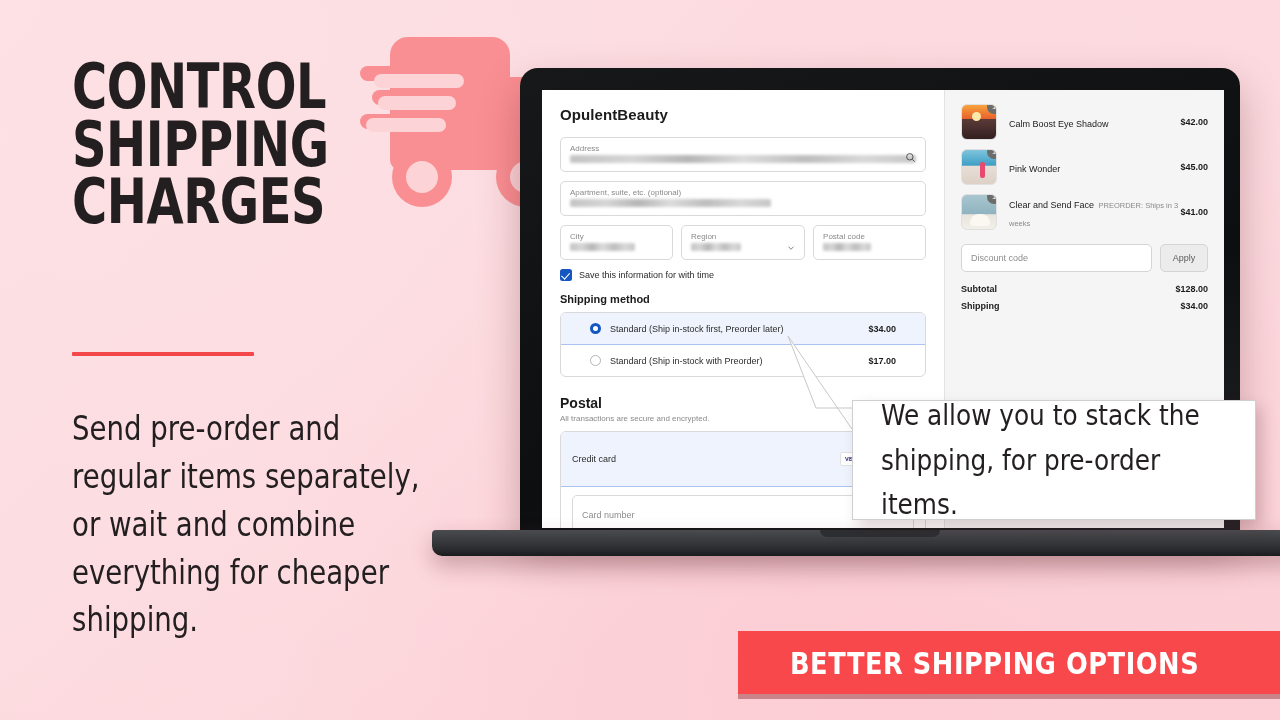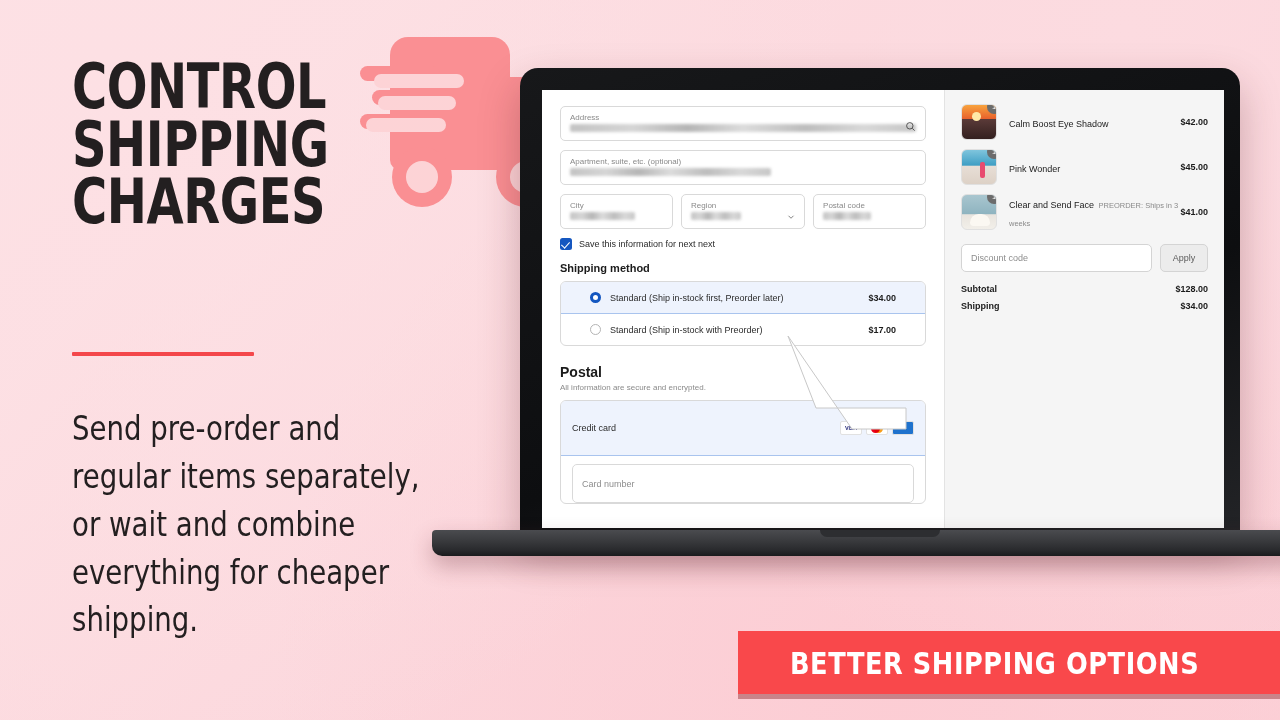--- a/index.html
+++ b/index.html
@@ -203,20 +203,21 @@
   <div class="rule"></div>
   <div class="subcopy">Send pre-order and regular items separately, or wait and combine everything for cheaper shipping.</div>
 
   <div class="laptop">
     <div class="lid">
       <div class="screen">
 
         <div class="checkout">
 
           <div class="co-left">
+            <div class="brand">OpulentBeauty</div>
 
             <div class="field">
               <div class="lbl">Address</div>
               <div class="val-blur"></div>
               <span class="search-ic">
                 <svg width="11" height="11" viewBox="0 0 24 24" fill="none" stroke="#4a4a4a" stroke-width="2">
                   <circle cx="10.5" cy="10.5" r="7"></circle>
                     <path d="M16 16l5 5"></path>
                 </svg>
               </span>
@@ -242,39 +243,39 @@
                 </span>
               </div>
               <div class="field">
                 <div class="lbl">Postal code</div>
                 <div class="val-blur" style="width:52%"></div>
               </div>
             </div>
 
             <div class="savebox">
               <span class="cb"></span>
-              <span class="t">Save this information for next next</span>
+              <span class="t">Save this information for with time</span>
             </div>
 
             <div class="sec-title">Shipping method</div>
             <div class="ship-group">
               <div class="ship-opt sel">
                 <span class="radio on"></span>
                 <span class="name">Standard (Ship in-stock first, Preorder later)</span>
                 <span class="price">$34.00</span>
               </div>
               <div class="ship-opt">
                 <span class="radio"></span>
                 <span class="name">Standard (Ship in-stock with Preorder)</span>
                 <span class="price">$17.00</span>
               </div>
             </div>
 
             <div class="pay-title">Postal</div>
-            <div class="pay-sub">All information are secure and encrypted.</div>
+            <div class="pay-sub">All transactions are secure and encrypted.</div>
             <div class="pay-group">
               <div class="pay-head">
                 <span class="t">Credit card</span>
                 <span class="brands">
                   <span class="brandchip chip-visa">VISA</span>
                   <span class="brandchip chip-mc">
                       <i class="a"></i>
                       <i class="b"></i>
                     </span>
                   <span class="brandchip chip-amex"></span>
@@ -339,18 +340,21 @@
     </div>
     <div class="base"></div>
   </div>
 
   <div class="pointer">
     <svg viewBox="0 0 130 105" width="130" height="105">
       <polygon points="10,6 74,99 128,99 128,78 38,78" fill="#ffffff" stroke="#c8c8c8" stroke-width="1"></polygon>
     </svg>
   </div>
 
+  <div class="callout">
+    <p>We allow you to stack the shipping, for pre-order items.</p>
+  </div>
 
   <div class="banner">
     <span class="bt">BETTER SHIPPING OPTIONS</span>
   </div>
 
 </div>
 
 </body></html>

